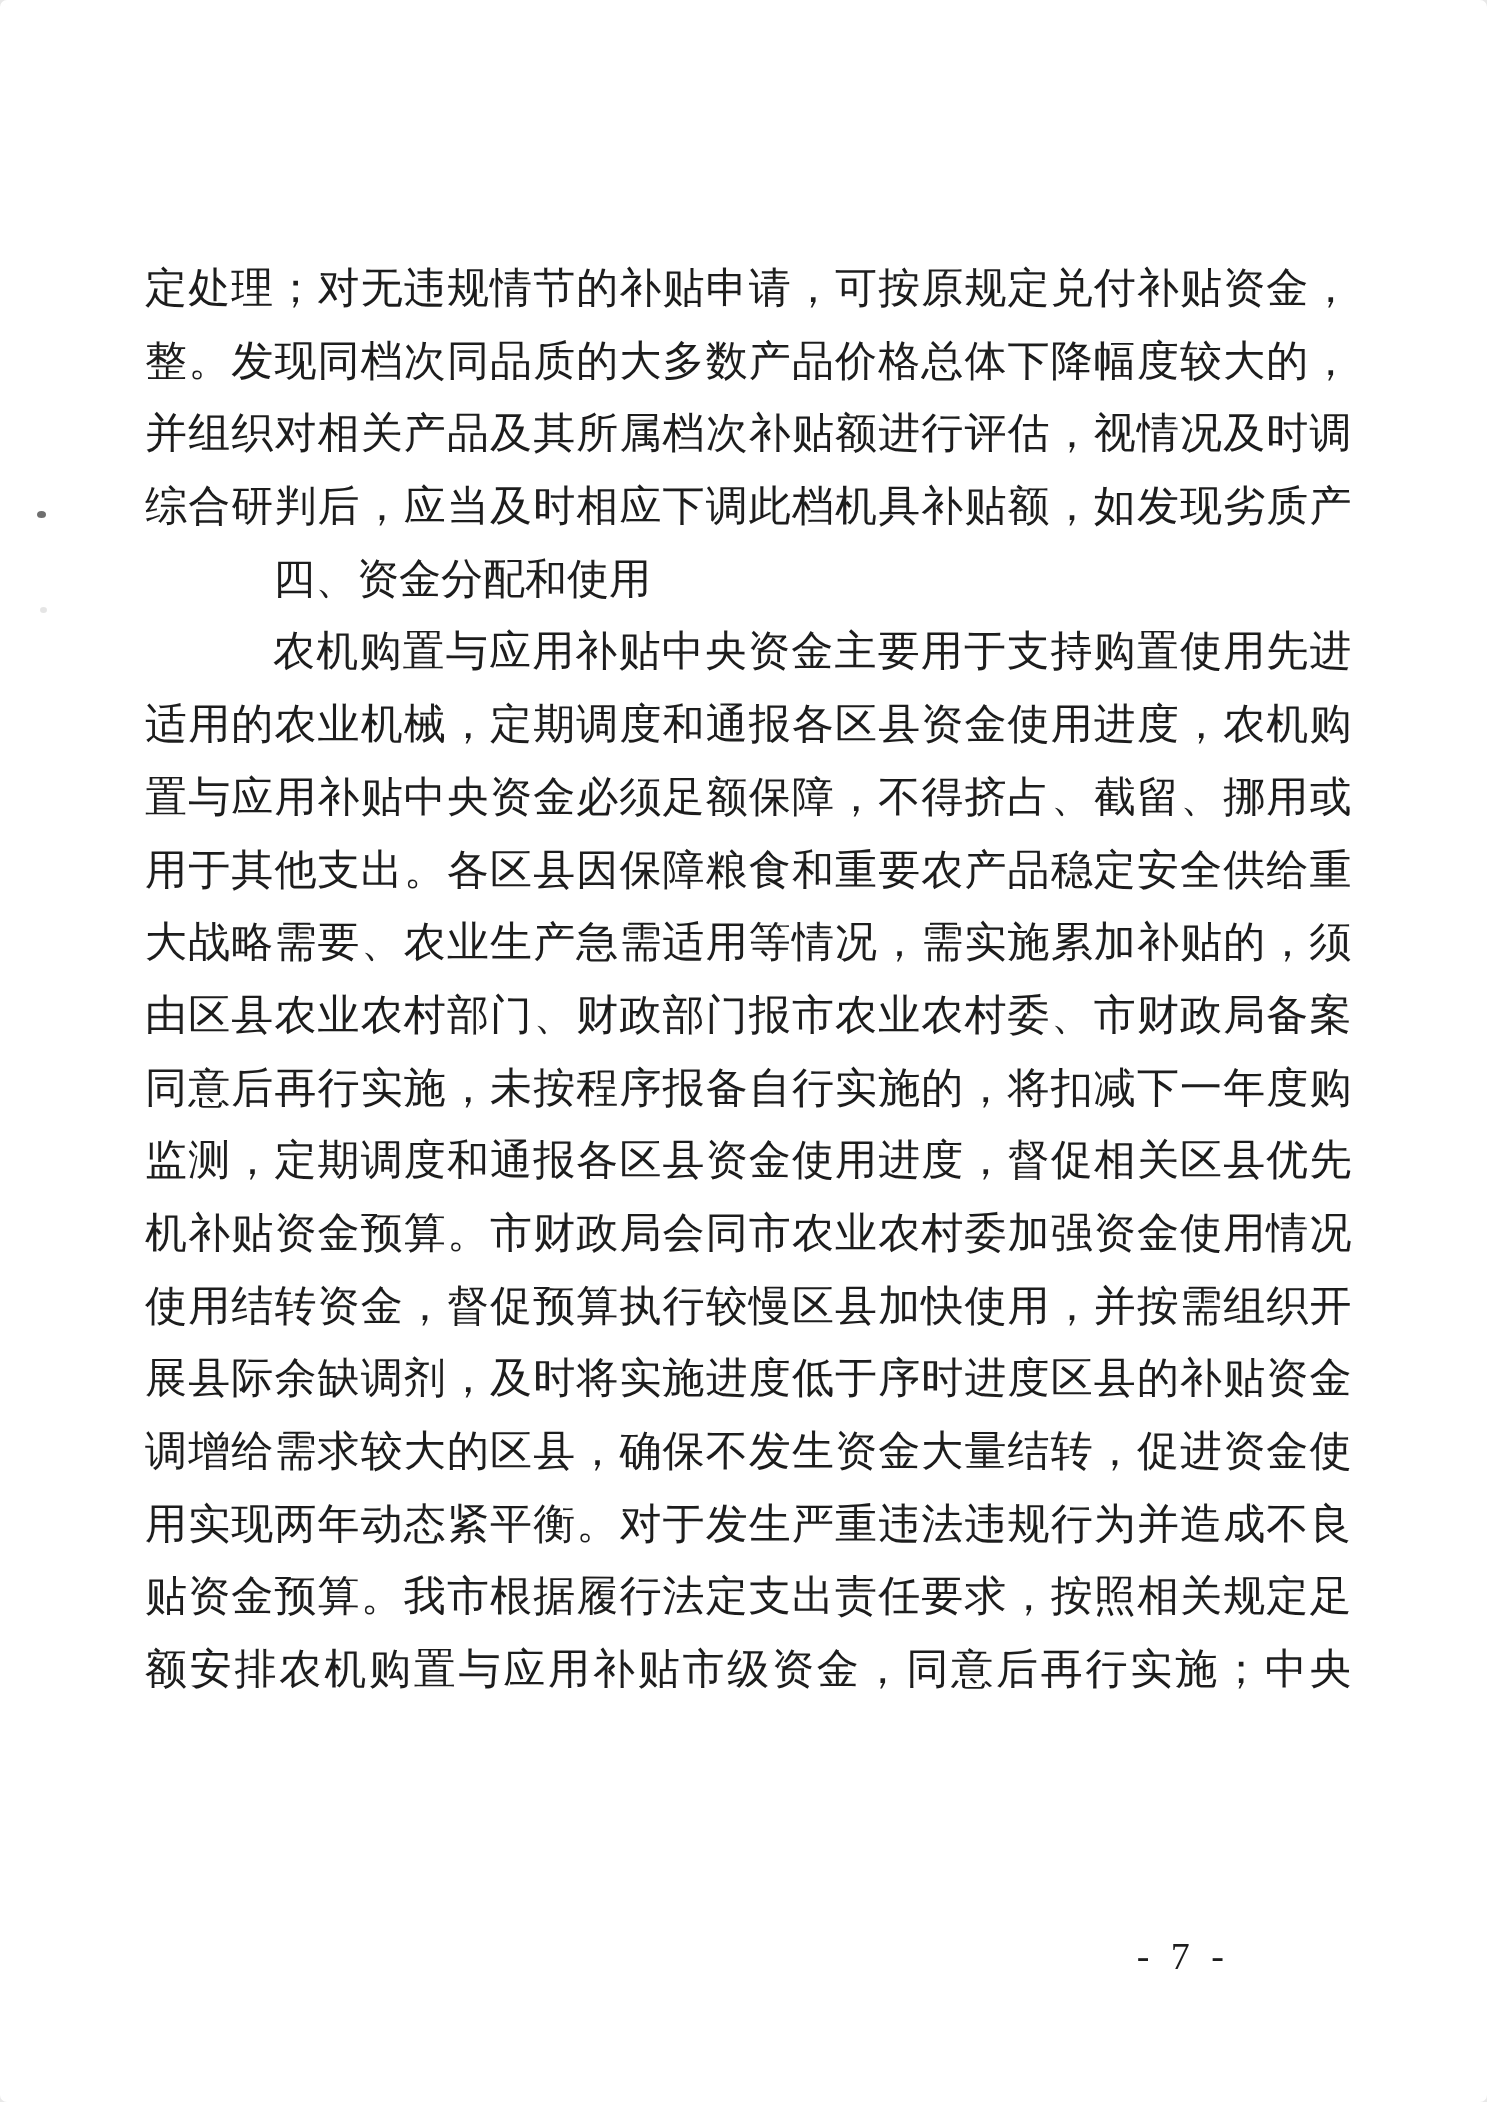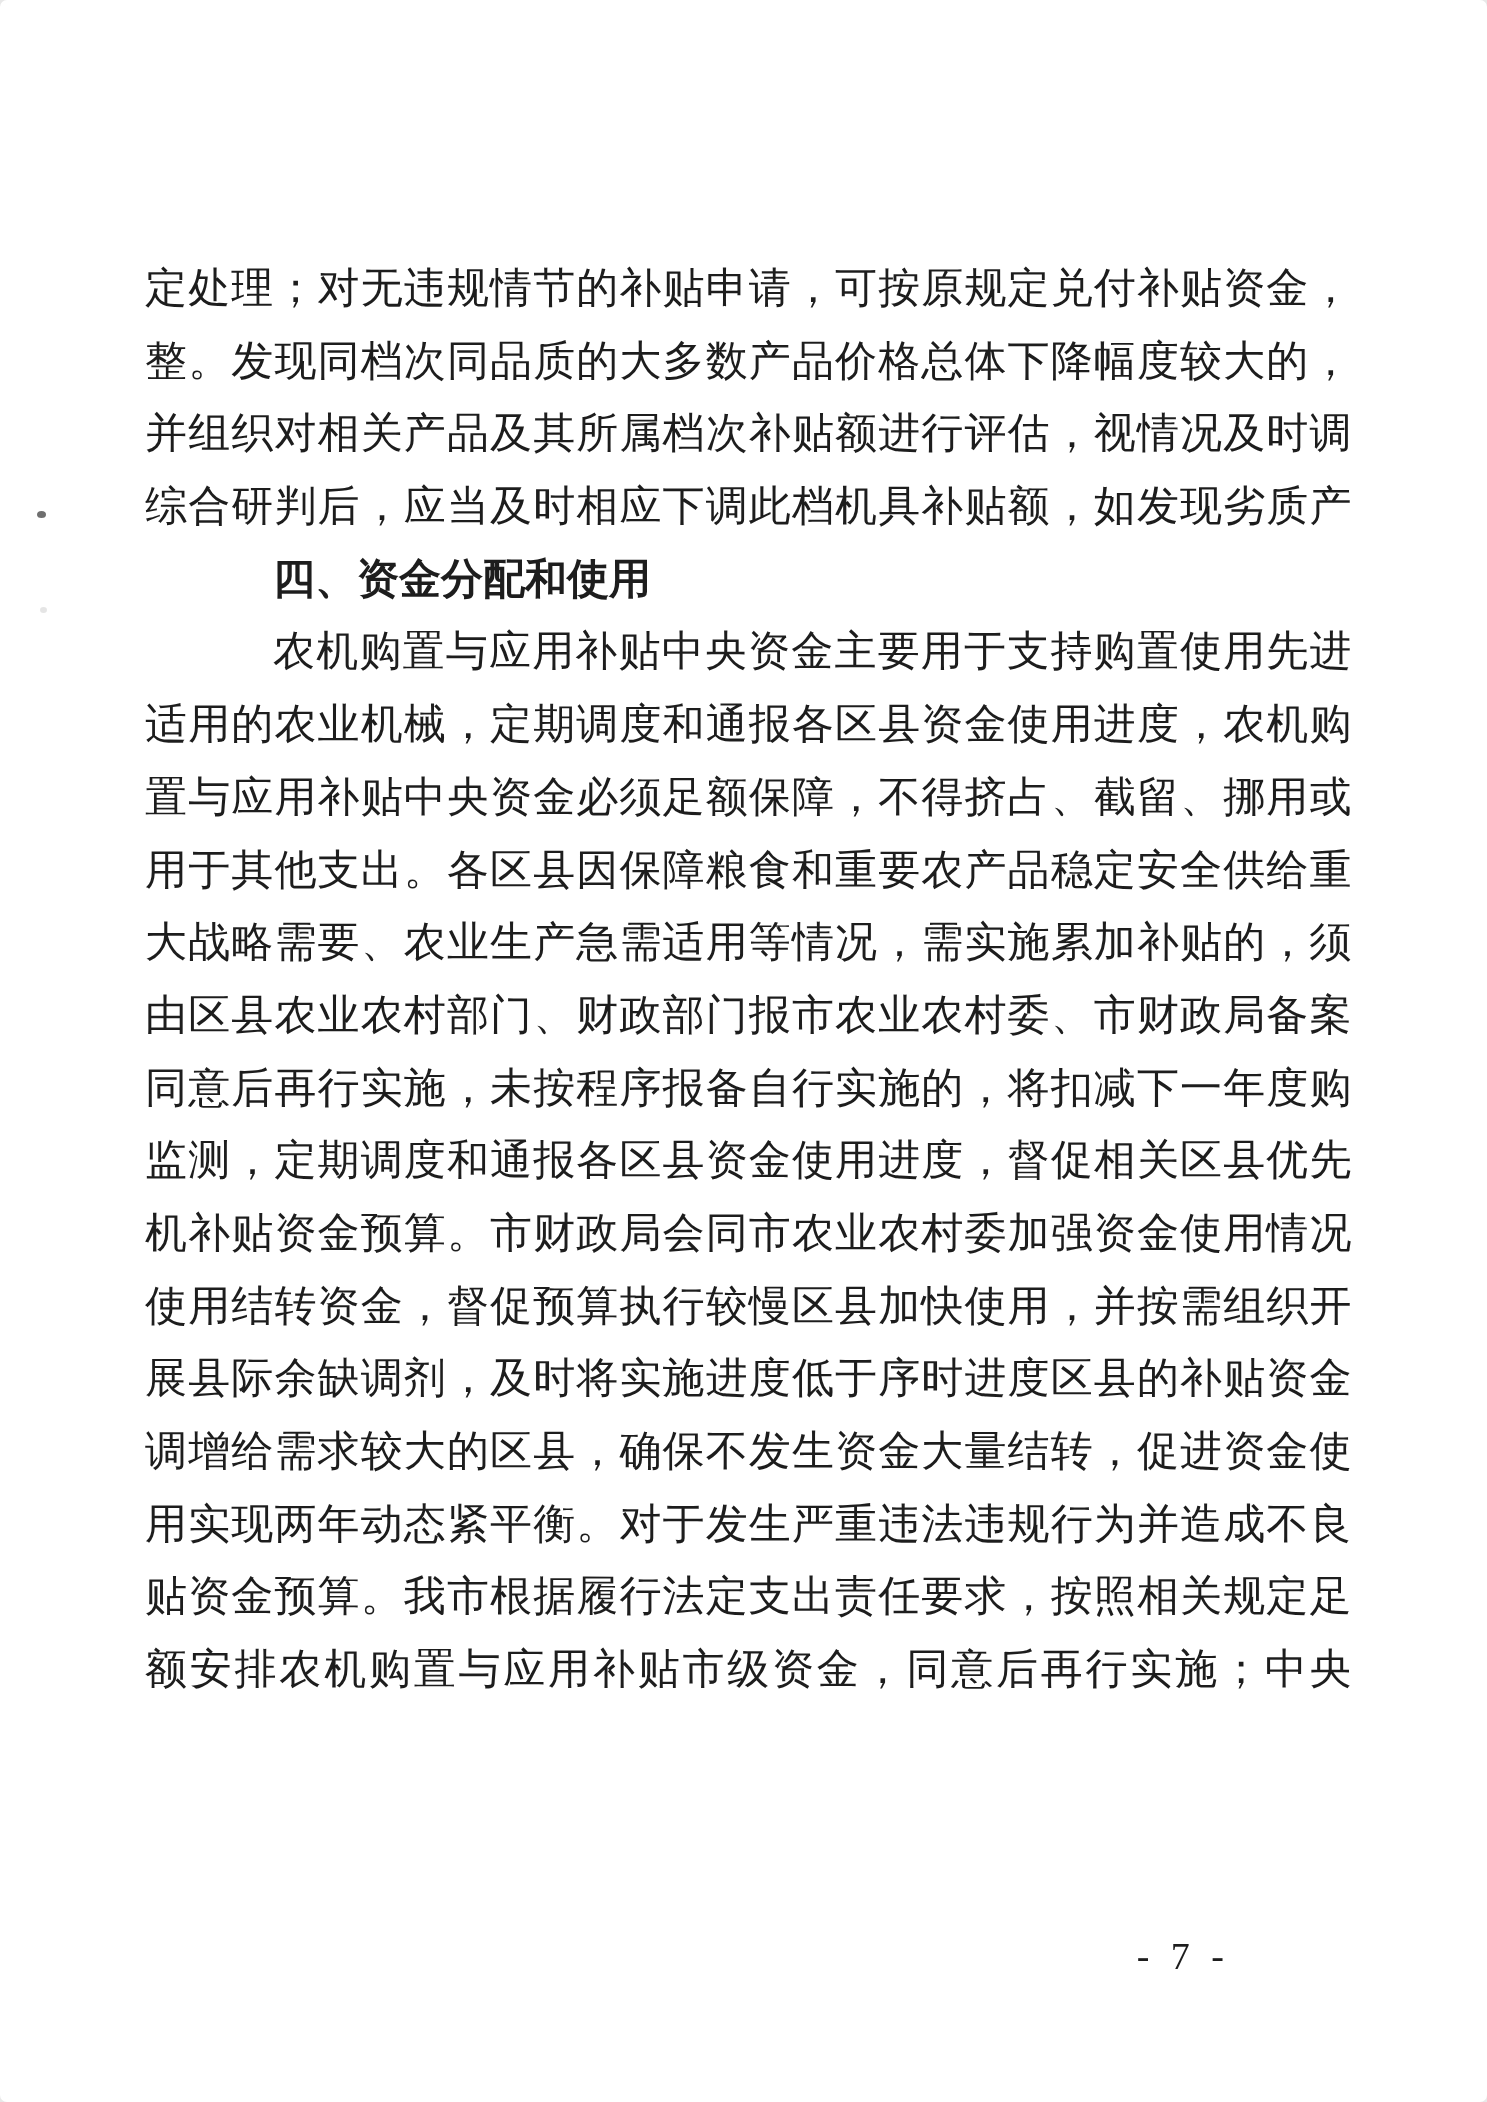--- a/index.html
+++ b/index.html
@@ -33,21 +33,21 @@
   .line.justify {
     text-align: justify;
     text-align-last: justify;
     text-justify: inter-character;
   }
   .line.indent {
     padding-left: 128px;
   }
   .line.heading {
     font-family: "Liberation Sans", "DejaVu Sans", sans-serif;
-    font-weight: 700;
+    font-weight: 400;
     letter-spacing: 0;
   }
   .page-number {
     position: absolute;
     top: 1934px;
     right: 257px;
     font-size: 38px;
     letter-spacing: 6px;
     color: #1d1d1d;
     font-family: "Liberation Serif", "DejaVu Serif", serif;

